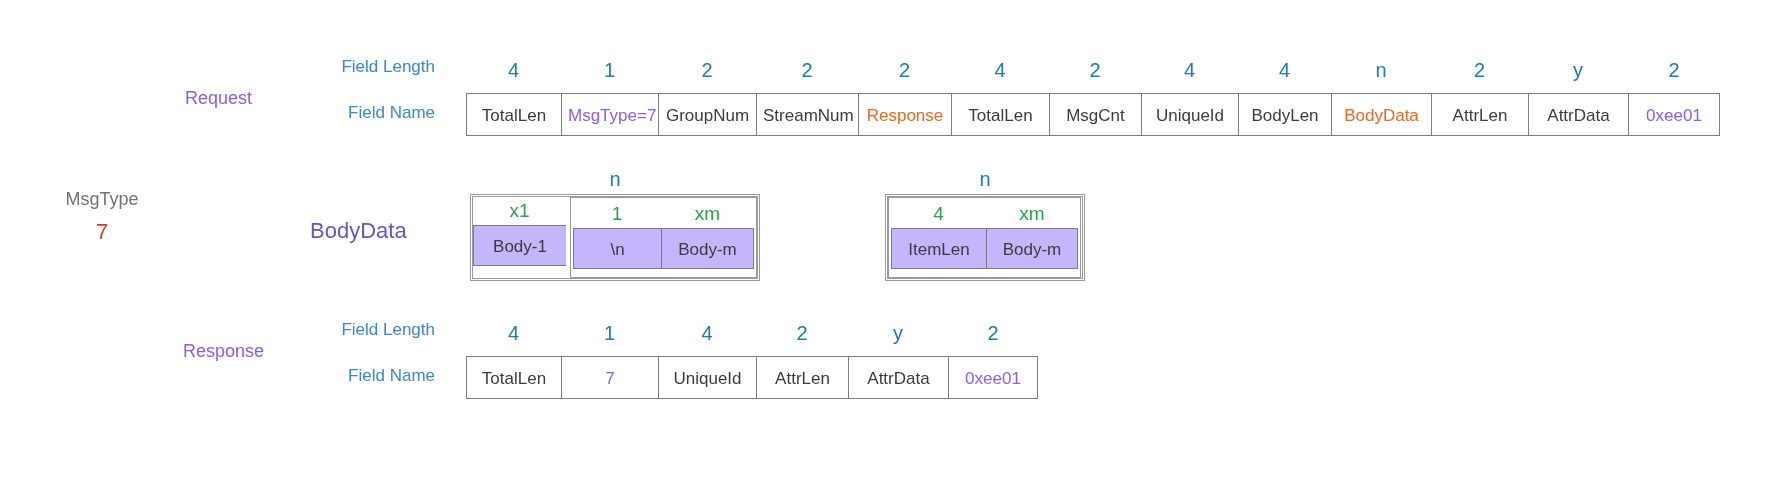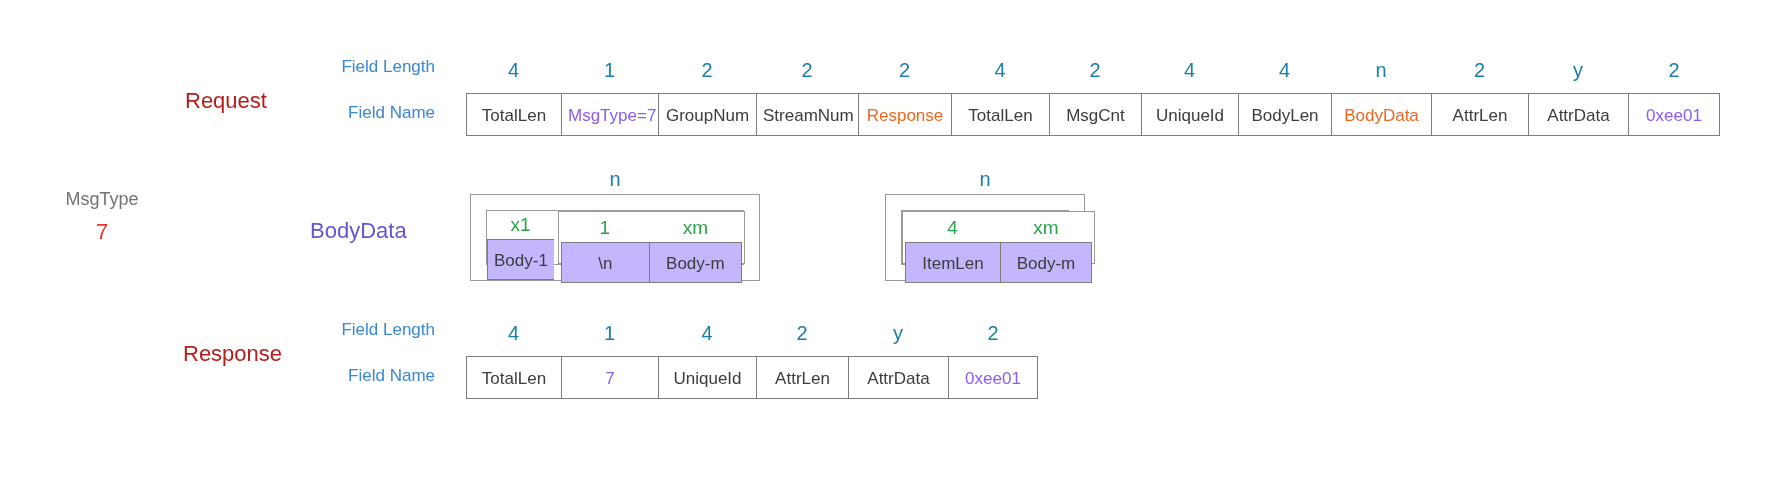--- a/index.html
+++ b/index.html
@@ -38,22 +38,22 @@
     white-space: nowrap;
   }
   #msgtype-legend .mt-value {
     font-size: 22px;
     color: #e8322a;
     line-height: 32px;
   }
 
   
   .side-label {
-    font-size: 22px;
-    color: #b91c1c;
+    font-size: 18px;
+    color: #8b5cf6;
     white-space: nowrap;
   }
   #request-label  { left: 185px; top: 88px; }
   #response-label { left: 183px; top: 341px; }
 
   #bodydata-label {
     left: 310px;
     top: 218px;
     font-size: 22px;
     color: #6455d4;
@@ -129,21 +129,21 @@
     height: 120px;
   }
 
   .nest {
     position: absolute;
     box-sizing: border-box;
   }
   
   .frame-outer {
     border: 1.6px solid #9a9a9a;
-    padding: 15px;
+    padding: 1px;
     box-sizing: border-box;
     background: #ffffff;
   }
   .frame-inner {
     border: 1.6px solid #9a9a9a;
     box-sizing: border-box;
     height: 100%;
     display: flex;
     align-items: stretch;
     background: #ffffff;

